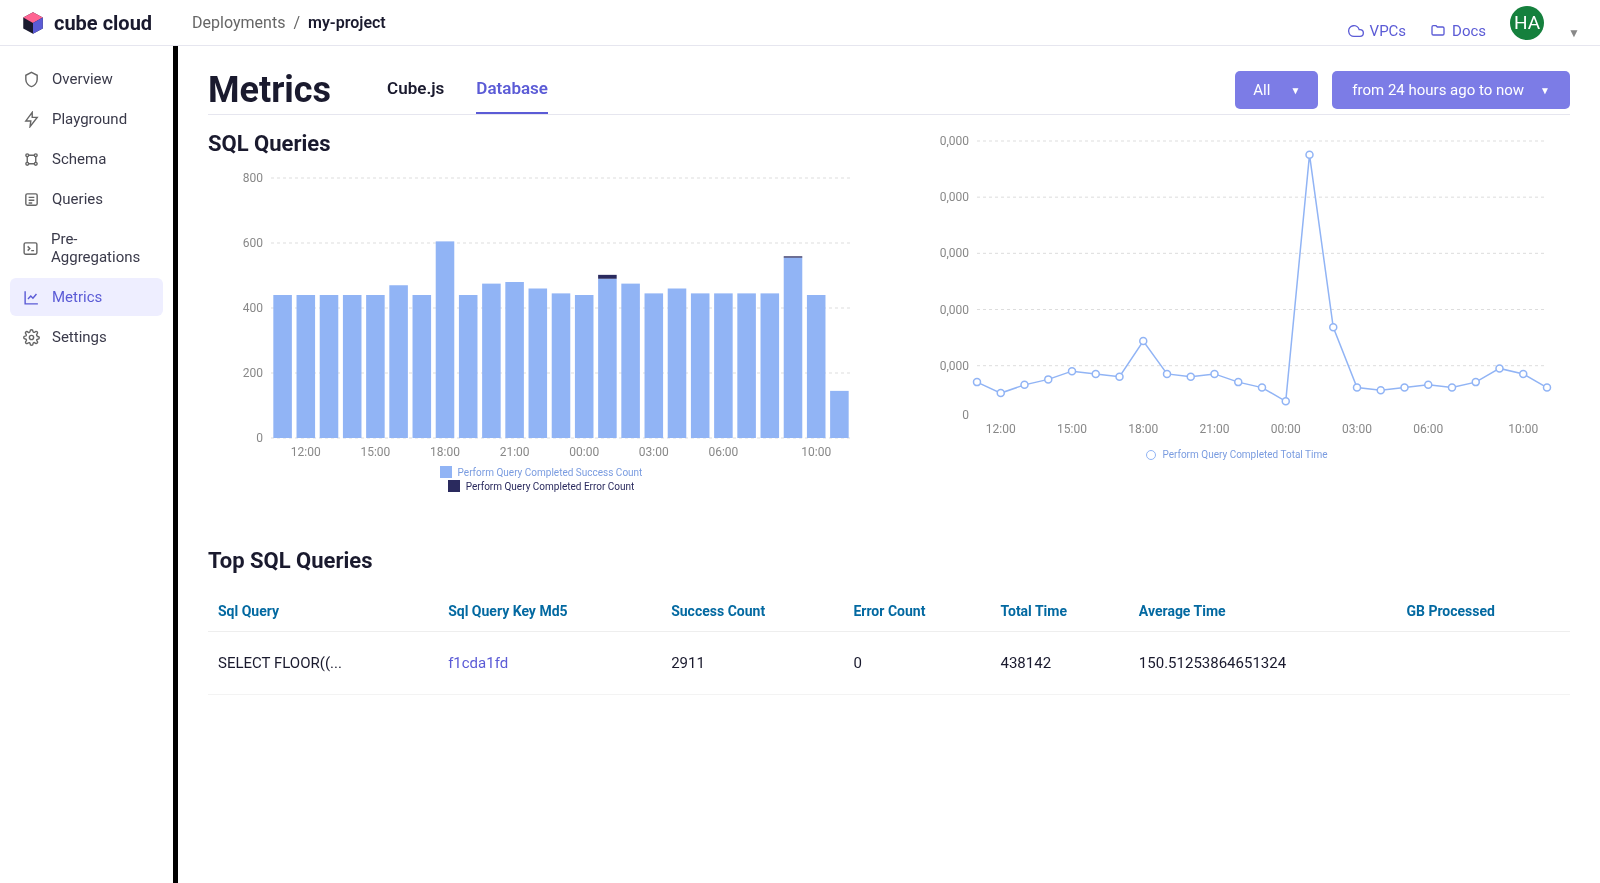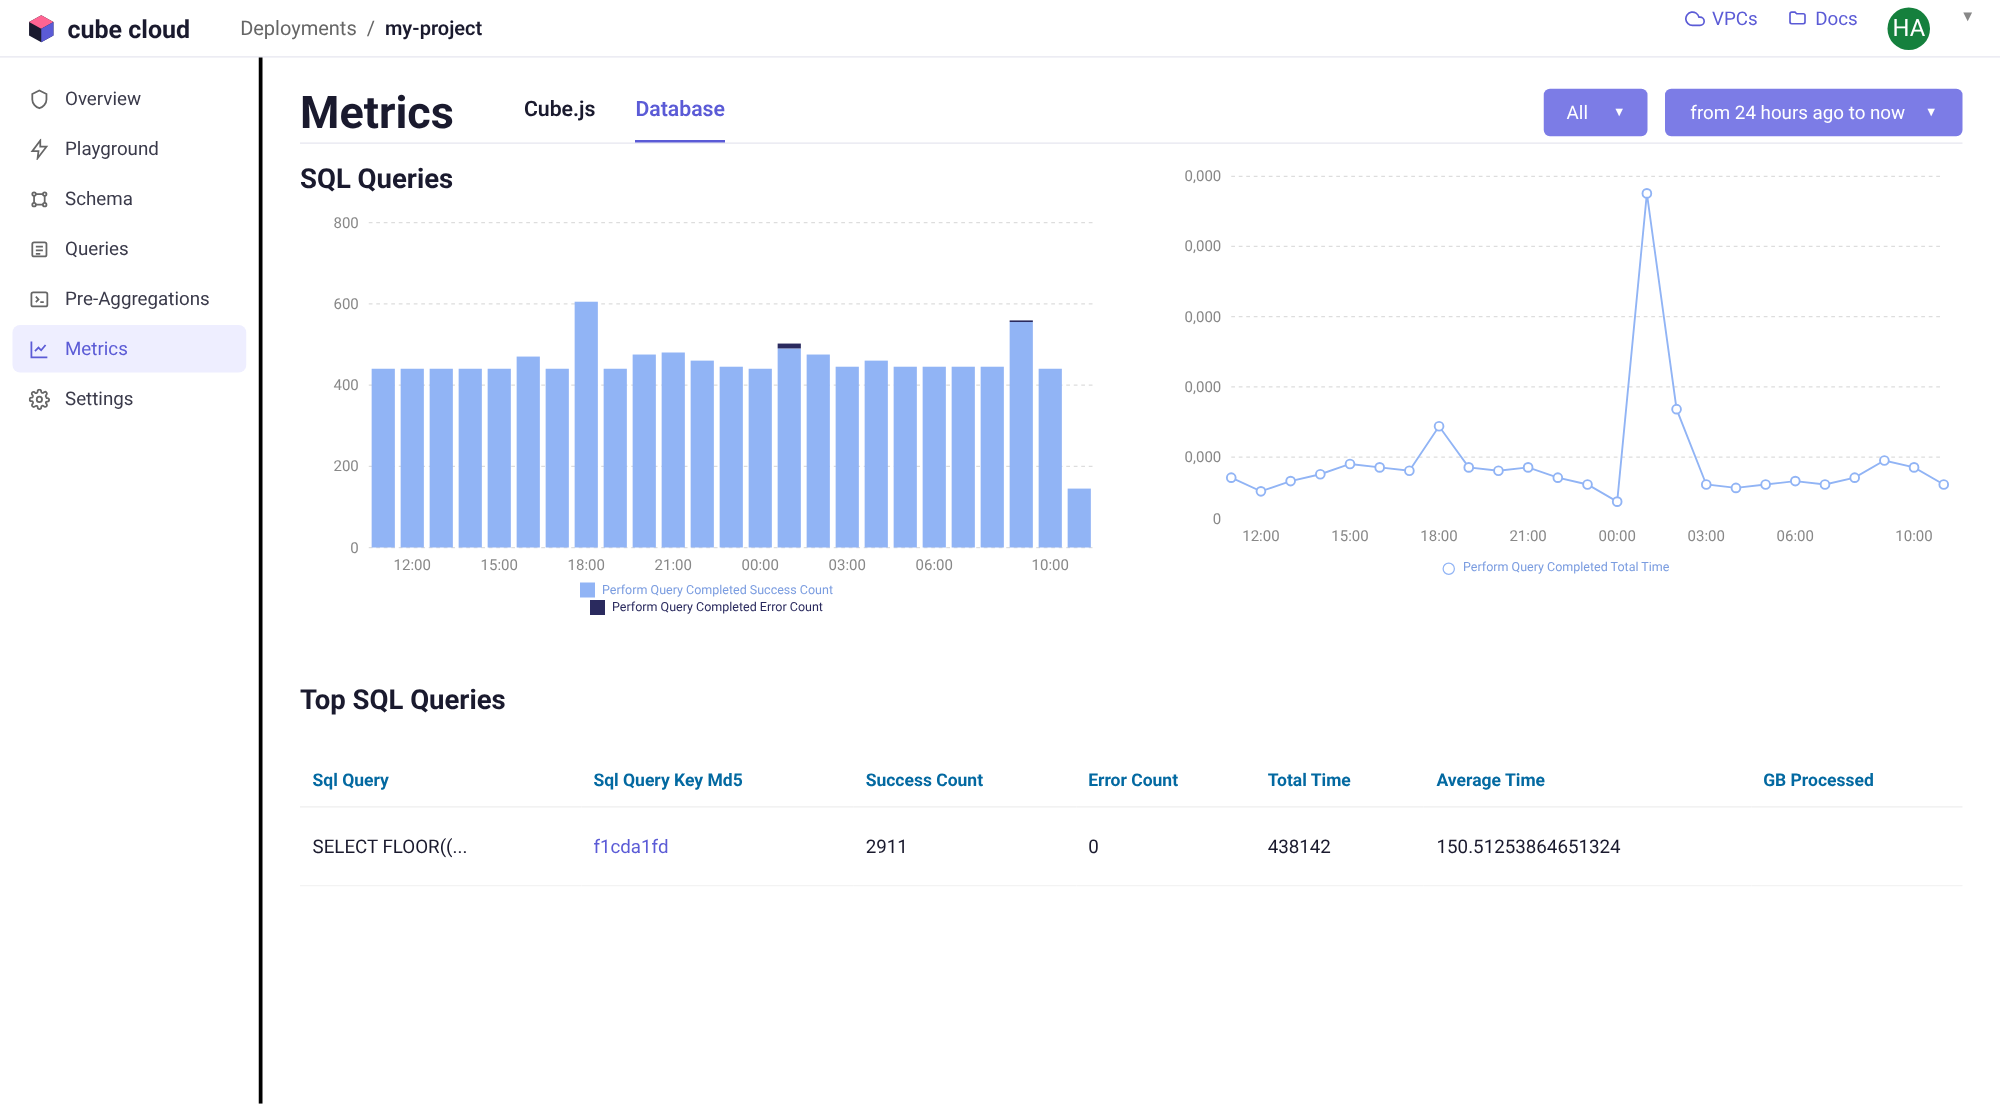--- a/index.html
+++ b/index.html
@@ -14,26 +14,26 @@
       height: 46px;
       display: flex;
       align-items: center;
       padding: 0 20px;
       border-bottom: 1px solid #e6e6ef;
     }
     .logo { display: flex; align-items: center; gap: 8px; margin-right: 40px; }
     .logo-text { font-weight: 700; font-size: 20px; color: #1a1a2e; }
     .breadcrumb { display: flex; align-items: center; gap: 8px; color: #666; font-size: 16px; }
     .breadcrumb .current { color: #1a1a2e; font-weight: 600; }
-    .topbar-right { margin-left: auto; display: flex; align-items: flex-start; gap: 24px; }
+    .topbar-right { margin-left: auto; display: flex; align-items: flex-end; gap: 24px; }
     .top-link { display: flex; align-items: center; gap: 6px; color: #5b5bd6; font-size: 15px; cursor: pointer; }
     .avatar { width: 34px; height: 34px; border-radius: 50%; background: #15803d; color: #fff; display: flex; align-items: center; justify-content: center; font-weight: 400; font-size: 19px; }
     .caret { color: #888; font-size: 12px; }
     .body { display: flex; flex: 1; min-height: 0; }
-    .sidebar { width: 210px; border-right: 3px solid #000000; padding: 14px 10px; }
+    .sidebar { width: 178px; border-right: 5px solid #000000; padding: 14px 10px; }
     .nav-item { display: flex; align-items: center; gap: 12px; padding: 10px 12px; border-radius: 6px; color: #3a3a4a; font-size: 15px; cursor: pointer; margin-bottom: 2px; }
     .nav-item.active { background: #eeeeff; color: #5b5bd6; }
     .nav-item .icon { width: 18px; height: 18px; display: flex; align-items: center; justify-content: center; color: #666; }
     .nav-item.active .icon { color: #5b5bd6; }
     .main { flex: 1; padding: 20px 30px 30px 30px; overflow-y: auto; }
     .page-header { display: flex; align-items: center; border-bottom: 1px solid #e6e6ef; padding-bottom: 0; margin-bottom: 16px; }
     .page-title { font-size: 36px; font-weight: 700; color: #1a1a2e; }
     .tabs { display: flex; gap: 32px; margin-left: 56px; }
     .tab { padding: 12px 0 14px 0; font-size: 17px; color: #1a1a2e; cursor: pointer; border-bottom: 2px solid transparent; font-weight: 600; }
     .tab.active { color: #5b5bd6; border-bottom: 2px solid #5b5bd6; }
@@ -50,21 +50,21 @@
     .bar { fill: #91b4f5; }
     .bar-err { fill: #2a2a5e; }
     .line-path { fill: none; stroke: #91b4f5; stroke-width: 1.5; }
     .dot { fill: #fff; stroke: #91b4f5; stroke-width: 1.5; }
     .legend-row { display: flex; justify-content: center; align-items: center; gap: 6px; font-size: 10px; color: #7a9ce0; margin-top: 2px; }
     .legend-swatch { width: 12px; height: 12px; display: inline-block; }
     .legend-swatch.blue { background: #91b4f5; }
     .legend-swatch.dark { background: #2a2a5e; }
     .legend-row.dark-text { color: #2a2a5e; }
     .legend-circle { width: 10px; height: 10px; border-radius: 50%; border: 1.5px solid #91b4f5; background: #fff; display: inline-block; }
-    .section-title { font-size: 22px; font-weight: 700; color: #1a1a2e; margin-bottom: 32px; }
+    .section-title { font-size: 22px; font-weight: 700; color: #1a1a2e; margin-bottom: 18px; }
     .table { width: 100%; border-collapse: collapse; }
     .table th { text-align: left; font-weight: 700; color: #0369a1; font-size: 14px; padding: 12px 10px; border-bottom: 1px solid #eee; }
     .table td { padding: 22px 10px; font-size: 15px; color: #1a1a2e; border-bottom: 1px solid #f3f3f3; }
     .table td.link { color: #5b5bd6; cursor: pointer; }
   </style>
 </head>
 <body>
 
 <div class="app">
   <div class="topbar">

